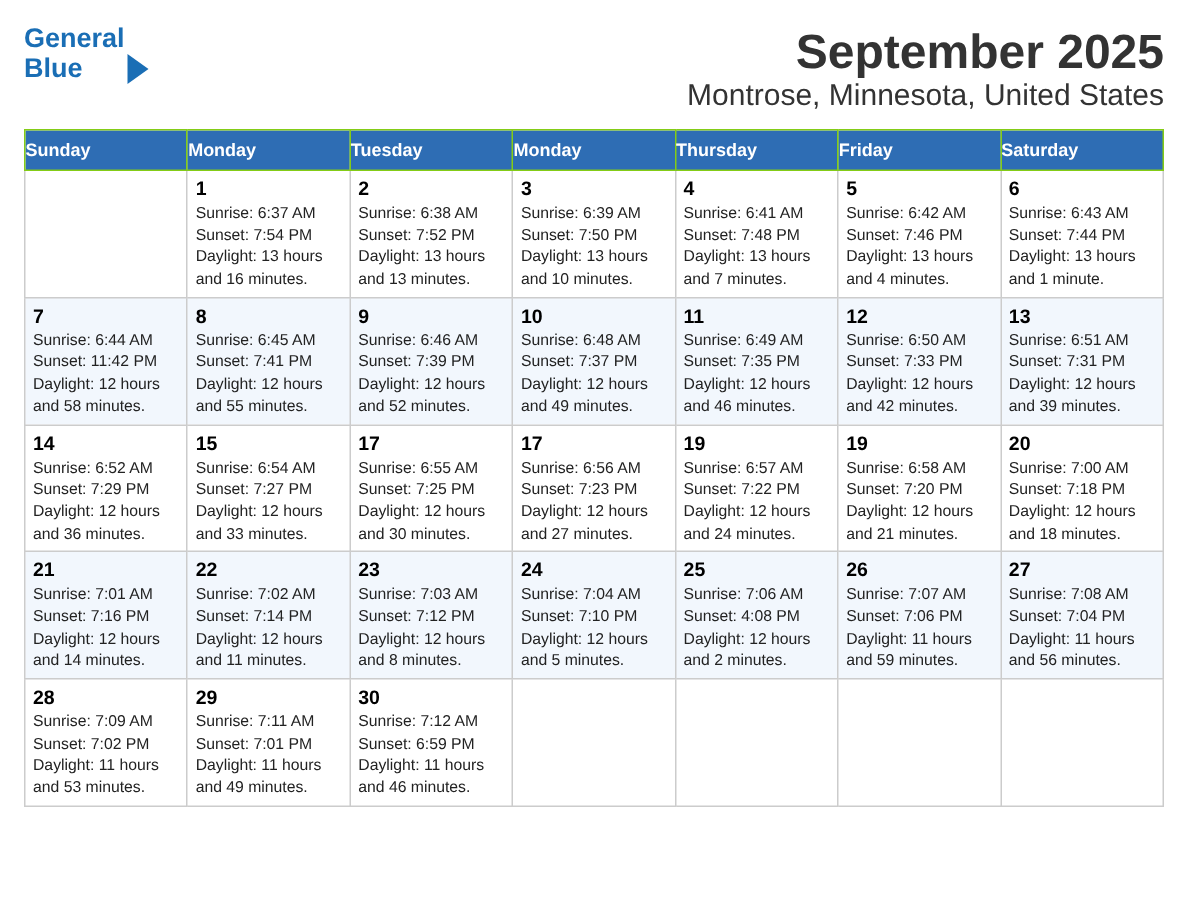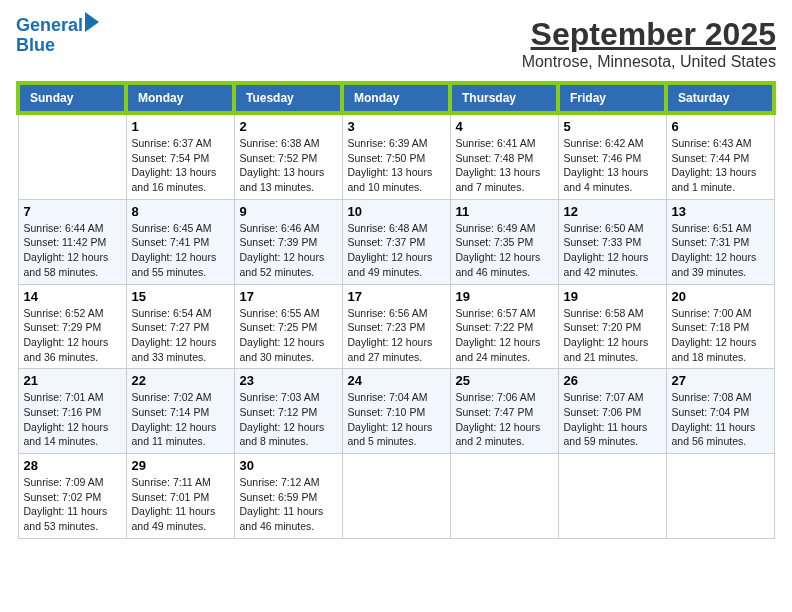--- a/index.html
+++ b/index.html
@@ -11,21 +11,21 @@
       padding: 16px;
     }
     .header {
       display: flex;
       justify-content: space-between;
       align-items: flex-start;
       margin-bottom: 10px;
     }
     .logo {
       display: flex;
-      align-items: flex-start;
+      align-items: flex-end;
     }
     .logo-text {
       font-size: 18px;
       font-weight: bold;
       color: #333;
       line-height: 1.1;
     }
     .logo-text span {
       color: #1a6eb5;
     }
@@ -38,40 +38,39 @@
       margin-left: 2px;
       margin-top: -4px;
     }
     .title-block {
       text-align: right;
     }
     .title-block h1 {
       font-size: 32px;
       font-weight: bold;
       color: #333;
-      text-decoration: underline;
     }
     .title-block h2 {
-      font-size: 16px;
+      font-size: 20px;
       font-weight: normal;
       color: #333;
     }
     table {
       width: 100%;
       border-collapse: collapse;
       font-size: 11px;
     }
     thead tr th {
       background-color: #2e6db4;
       color: #fff;
       text-align: left;
-      padding: 6px 10px;
+      padding: 6px 0;
       font-size: 12px;
       font-weight: bold;
-      border: 4px solid #84cc16;
+      border: 1px solid #84cc16;
     }
     tbody tr td {
       border: 1px solid #ccc;
       vertical-align: top;
       padding: 4px 5px;
       width: 108px;
       min-height: 80px;
     }
     tbody tr td.empty {
       background: #f9f9f9;
@@ -274,21 +273,21 @@
         </td>
         <td>
           <span class="day-num">24</span>
           <div class="day-info">Sunrise: 7:04 AM
 Sunset: 7:10 PM
 Daylight: 12 hours and 5 minutes.</div>
         </td>
         <td>
           <span class="day-num">25</span>
           <div class="day-info">Sunrise: 7:06 AM
-Sunset: 7:47 PM
+Sunset: 4:08 PM
 Daylight: 12 hours and 2 minutes.</div>
         </td>
         <td>
           <span class="day-num">26</span>
           <div class="day-info">Sunrise: 7:07 AM
 Sunset: 7:06 PM
 Daylight: 11 hours and 59 minutes.</div>
         </td>
         <td>
           <span class="day-num">27</span>

